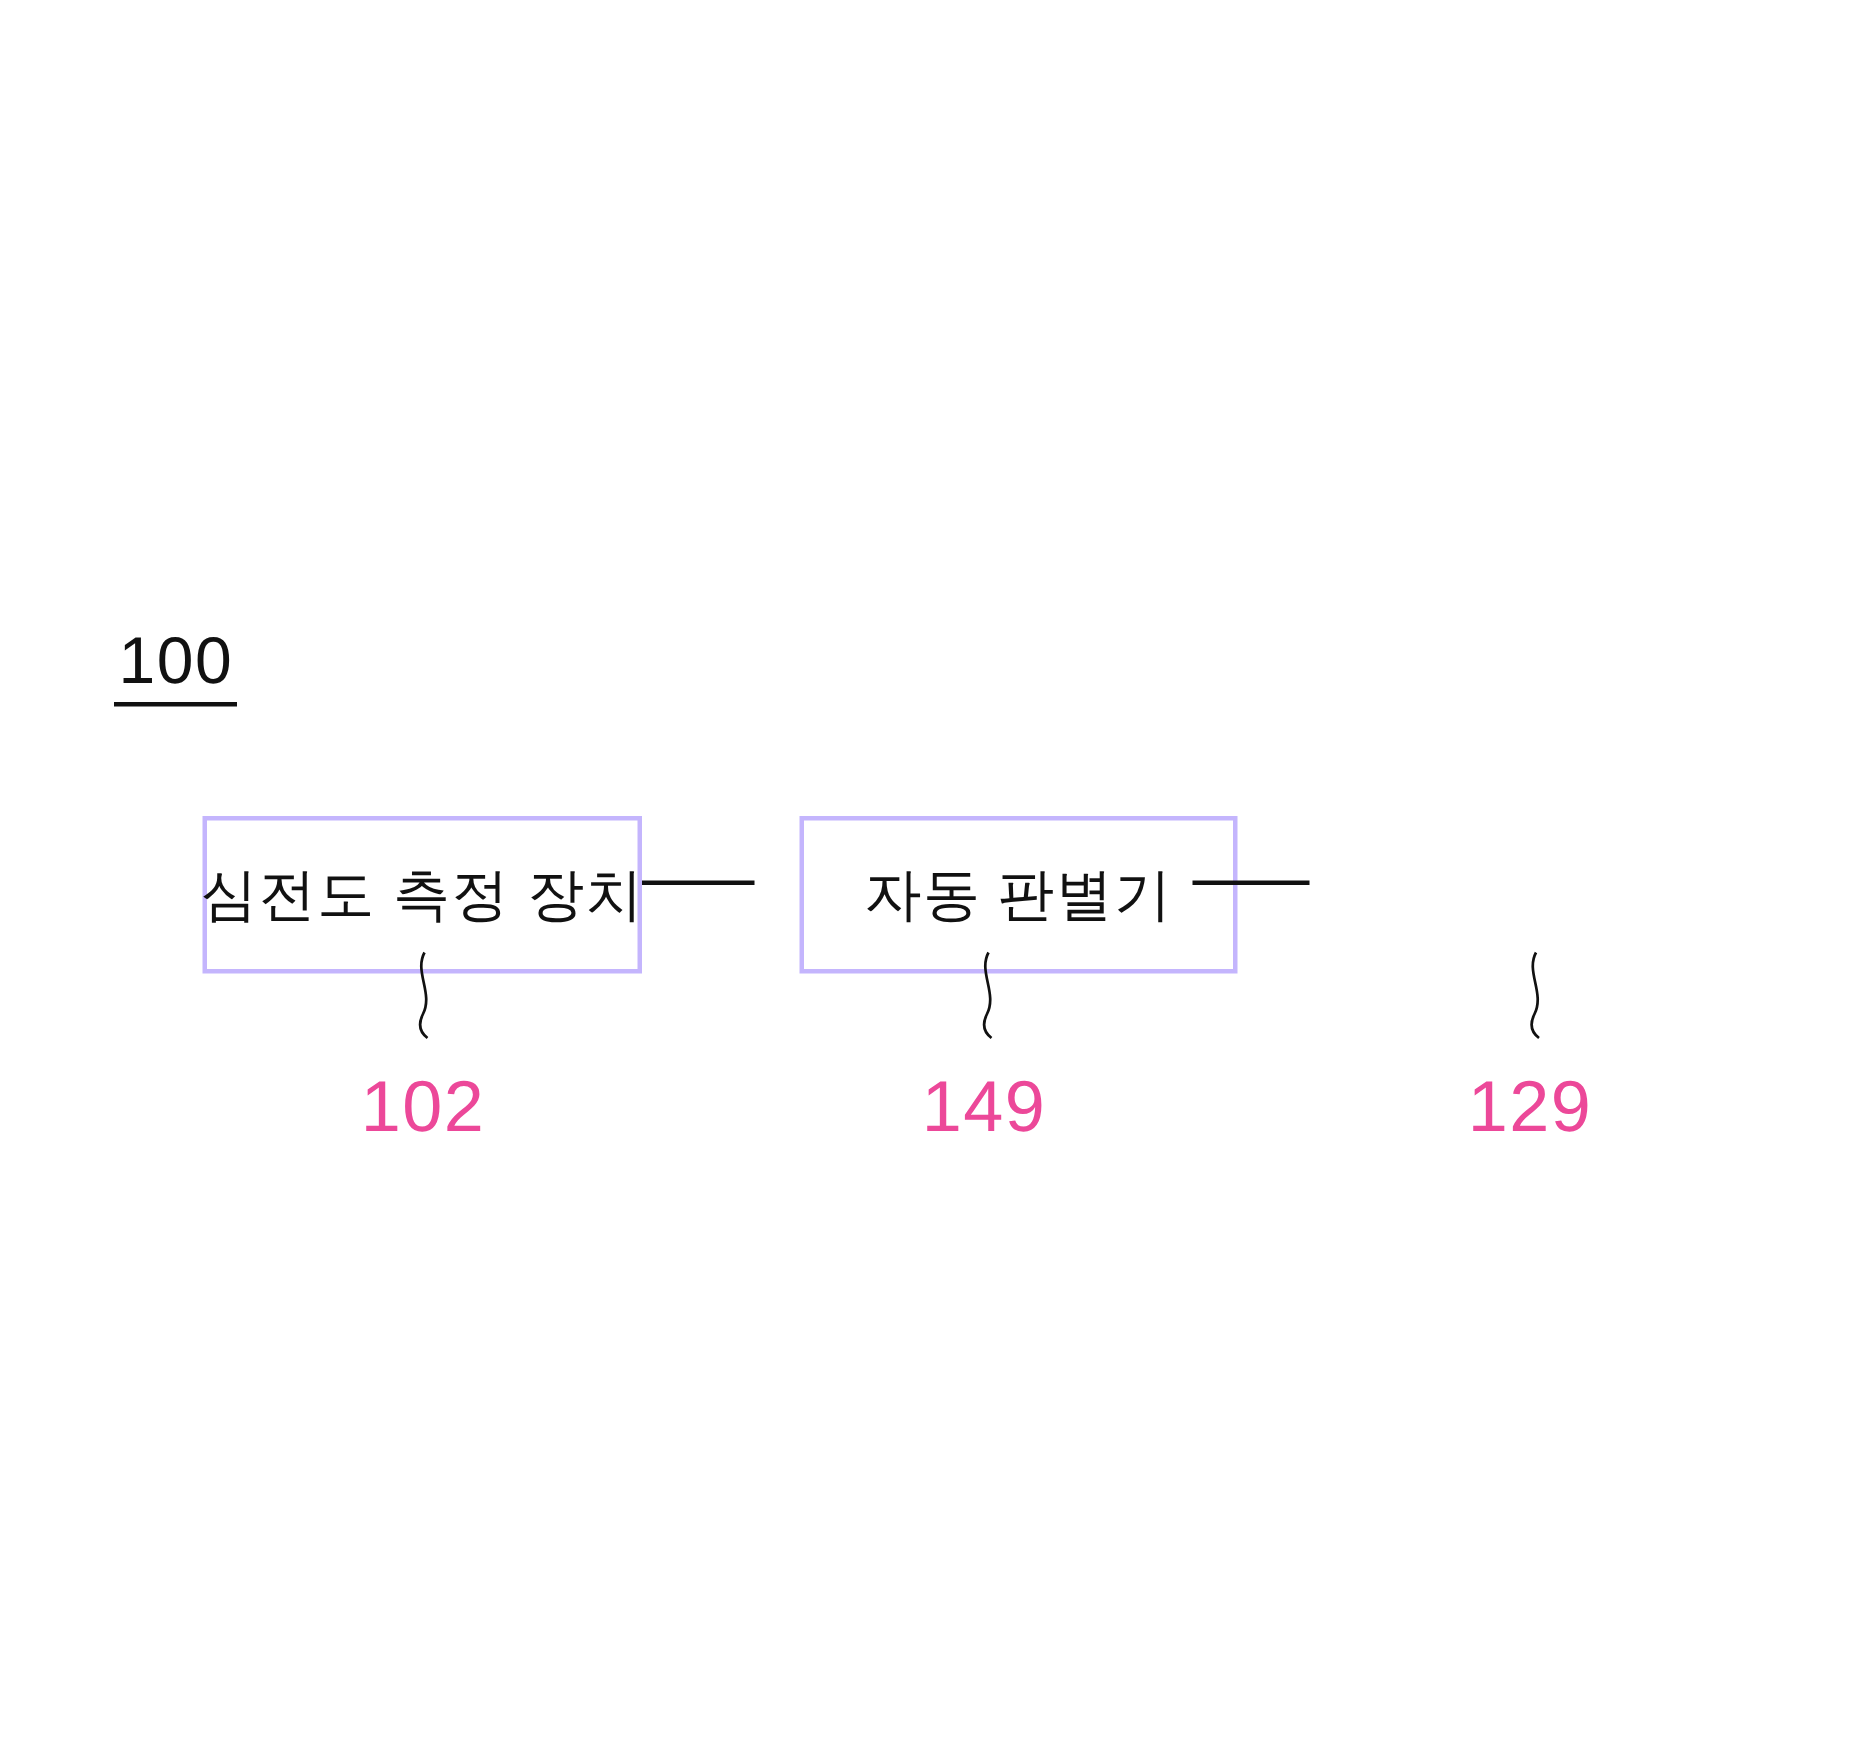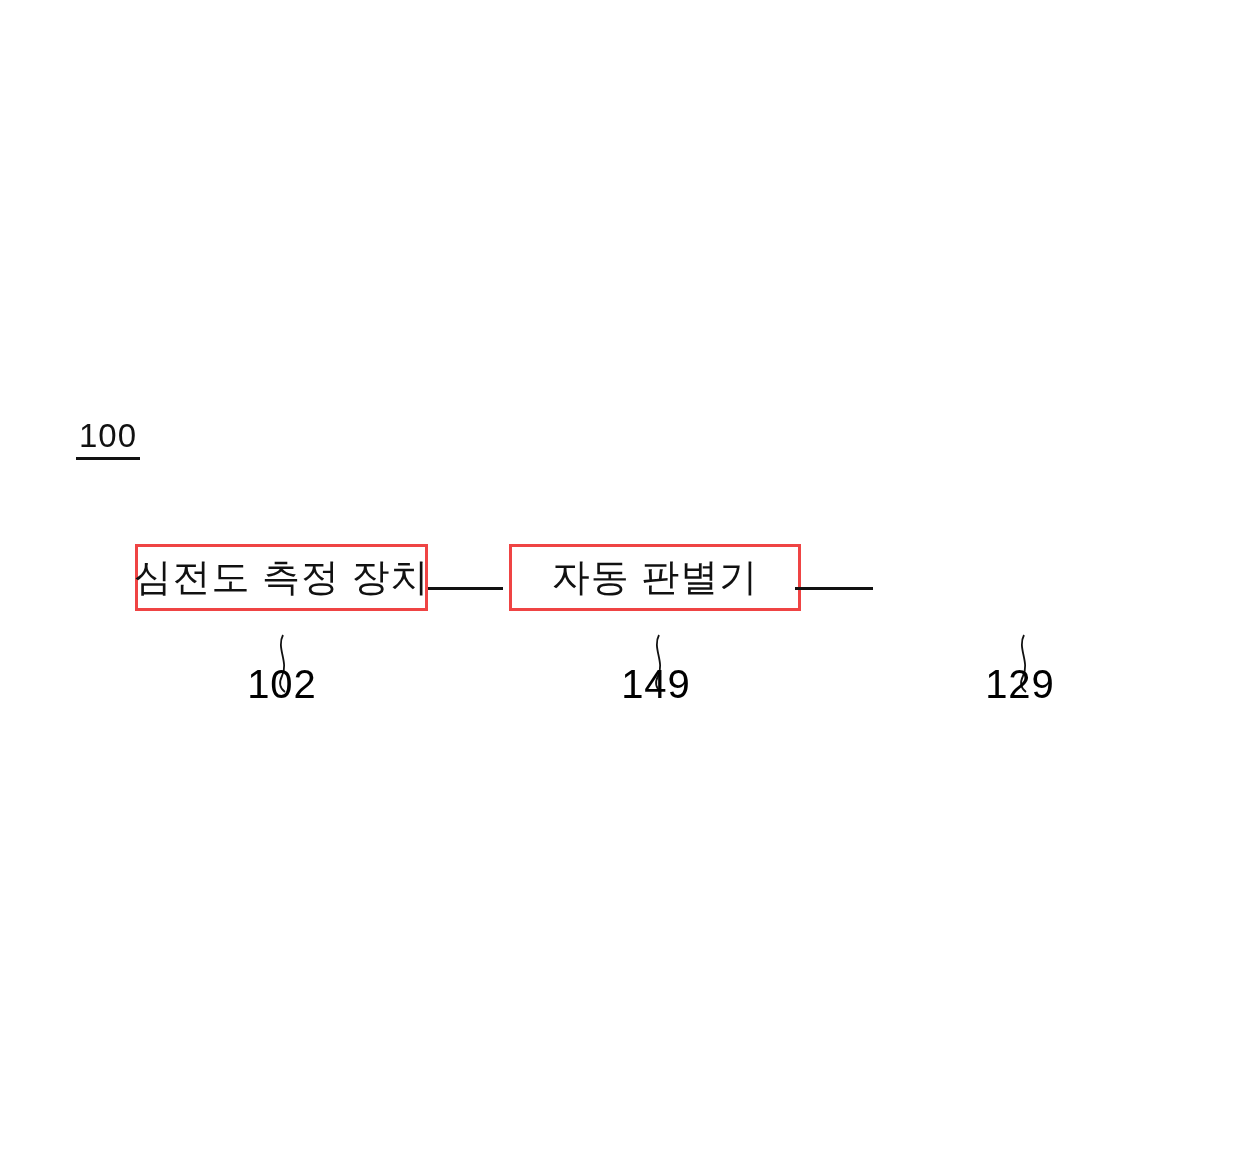--- a/index.html
+++ b/index.html
@@ -13,68 +13,68 @@
     height: 1159px;
     background: #ffffff;
     font-family: "Liberation Sans", "DejaVu Sans", sans-serif;
     color: #111111;
     overflow: hidden;
   }
   .fig-title {
     position: absolute;
     left: 76px;
     top: 419px;
-    font-size: 33px;
+    font-size: 44px;
     line-height: 1;
     color: #111111;
     border-bottom: 3px solid #111111;
     padding: 0 3px 5px 3px;
     letter-spacing: 1px;
   }
   .node-box {
     position: absolute;
     top: 544px;
-    height: 67px;
-    border: 3px solid #ef4444;
+    height: 105px;
+    border: 3px solid #c4b5fd;
     box-sizing: border-box;
     background: #ffffff;
     display: flex;
     align-items: center;
     justify-content: center;
     font-size: 38px;
     letter-spacing: 1px;
     white-space: nowrap;
   }
   .box-1 { left: 135px; width: 293px; }
-  .box-2 { left: 509px; width: 292px; }
+  .box-2 { left: 533px; width: 292px; font-family: Liberation Serif, serif; }
   .box-3 { left: 873px; width: 291px; }
   .connector {
     position: absolute;
     top: 587px;
     height: 3px;
     background: #111111;
   }
   .conn-1 { left: 428px; width: 75px; }
   .conn-2 { left: 795px; width: 78px; }
   .leader {
     position: absolute;
     top: 634px;
     width: 20px;
     height: 60px;
   }
   .leader-1 { left: 272px; }
   .leader-2 { left: 648px; }
   .leader-3 { left: 1013px; }
   .ref-num {
     position: absolute;
-    top: 664px;
+    top: 715px;
     transform: translateX(-50%);
-    font-size: 40px;
+    font-size: 48px;
     line-height: 1;
-    color: #000000;
+    color: #ec4899;
     letter-spacing: 1px;
   }
   .ref-1 { left: 282px; }
   .ref-2 { left: 656px; }
   .ref-3 { left: 1020px; }
 </style>
 </head>
 <body>
 
 <div class="canvas">

